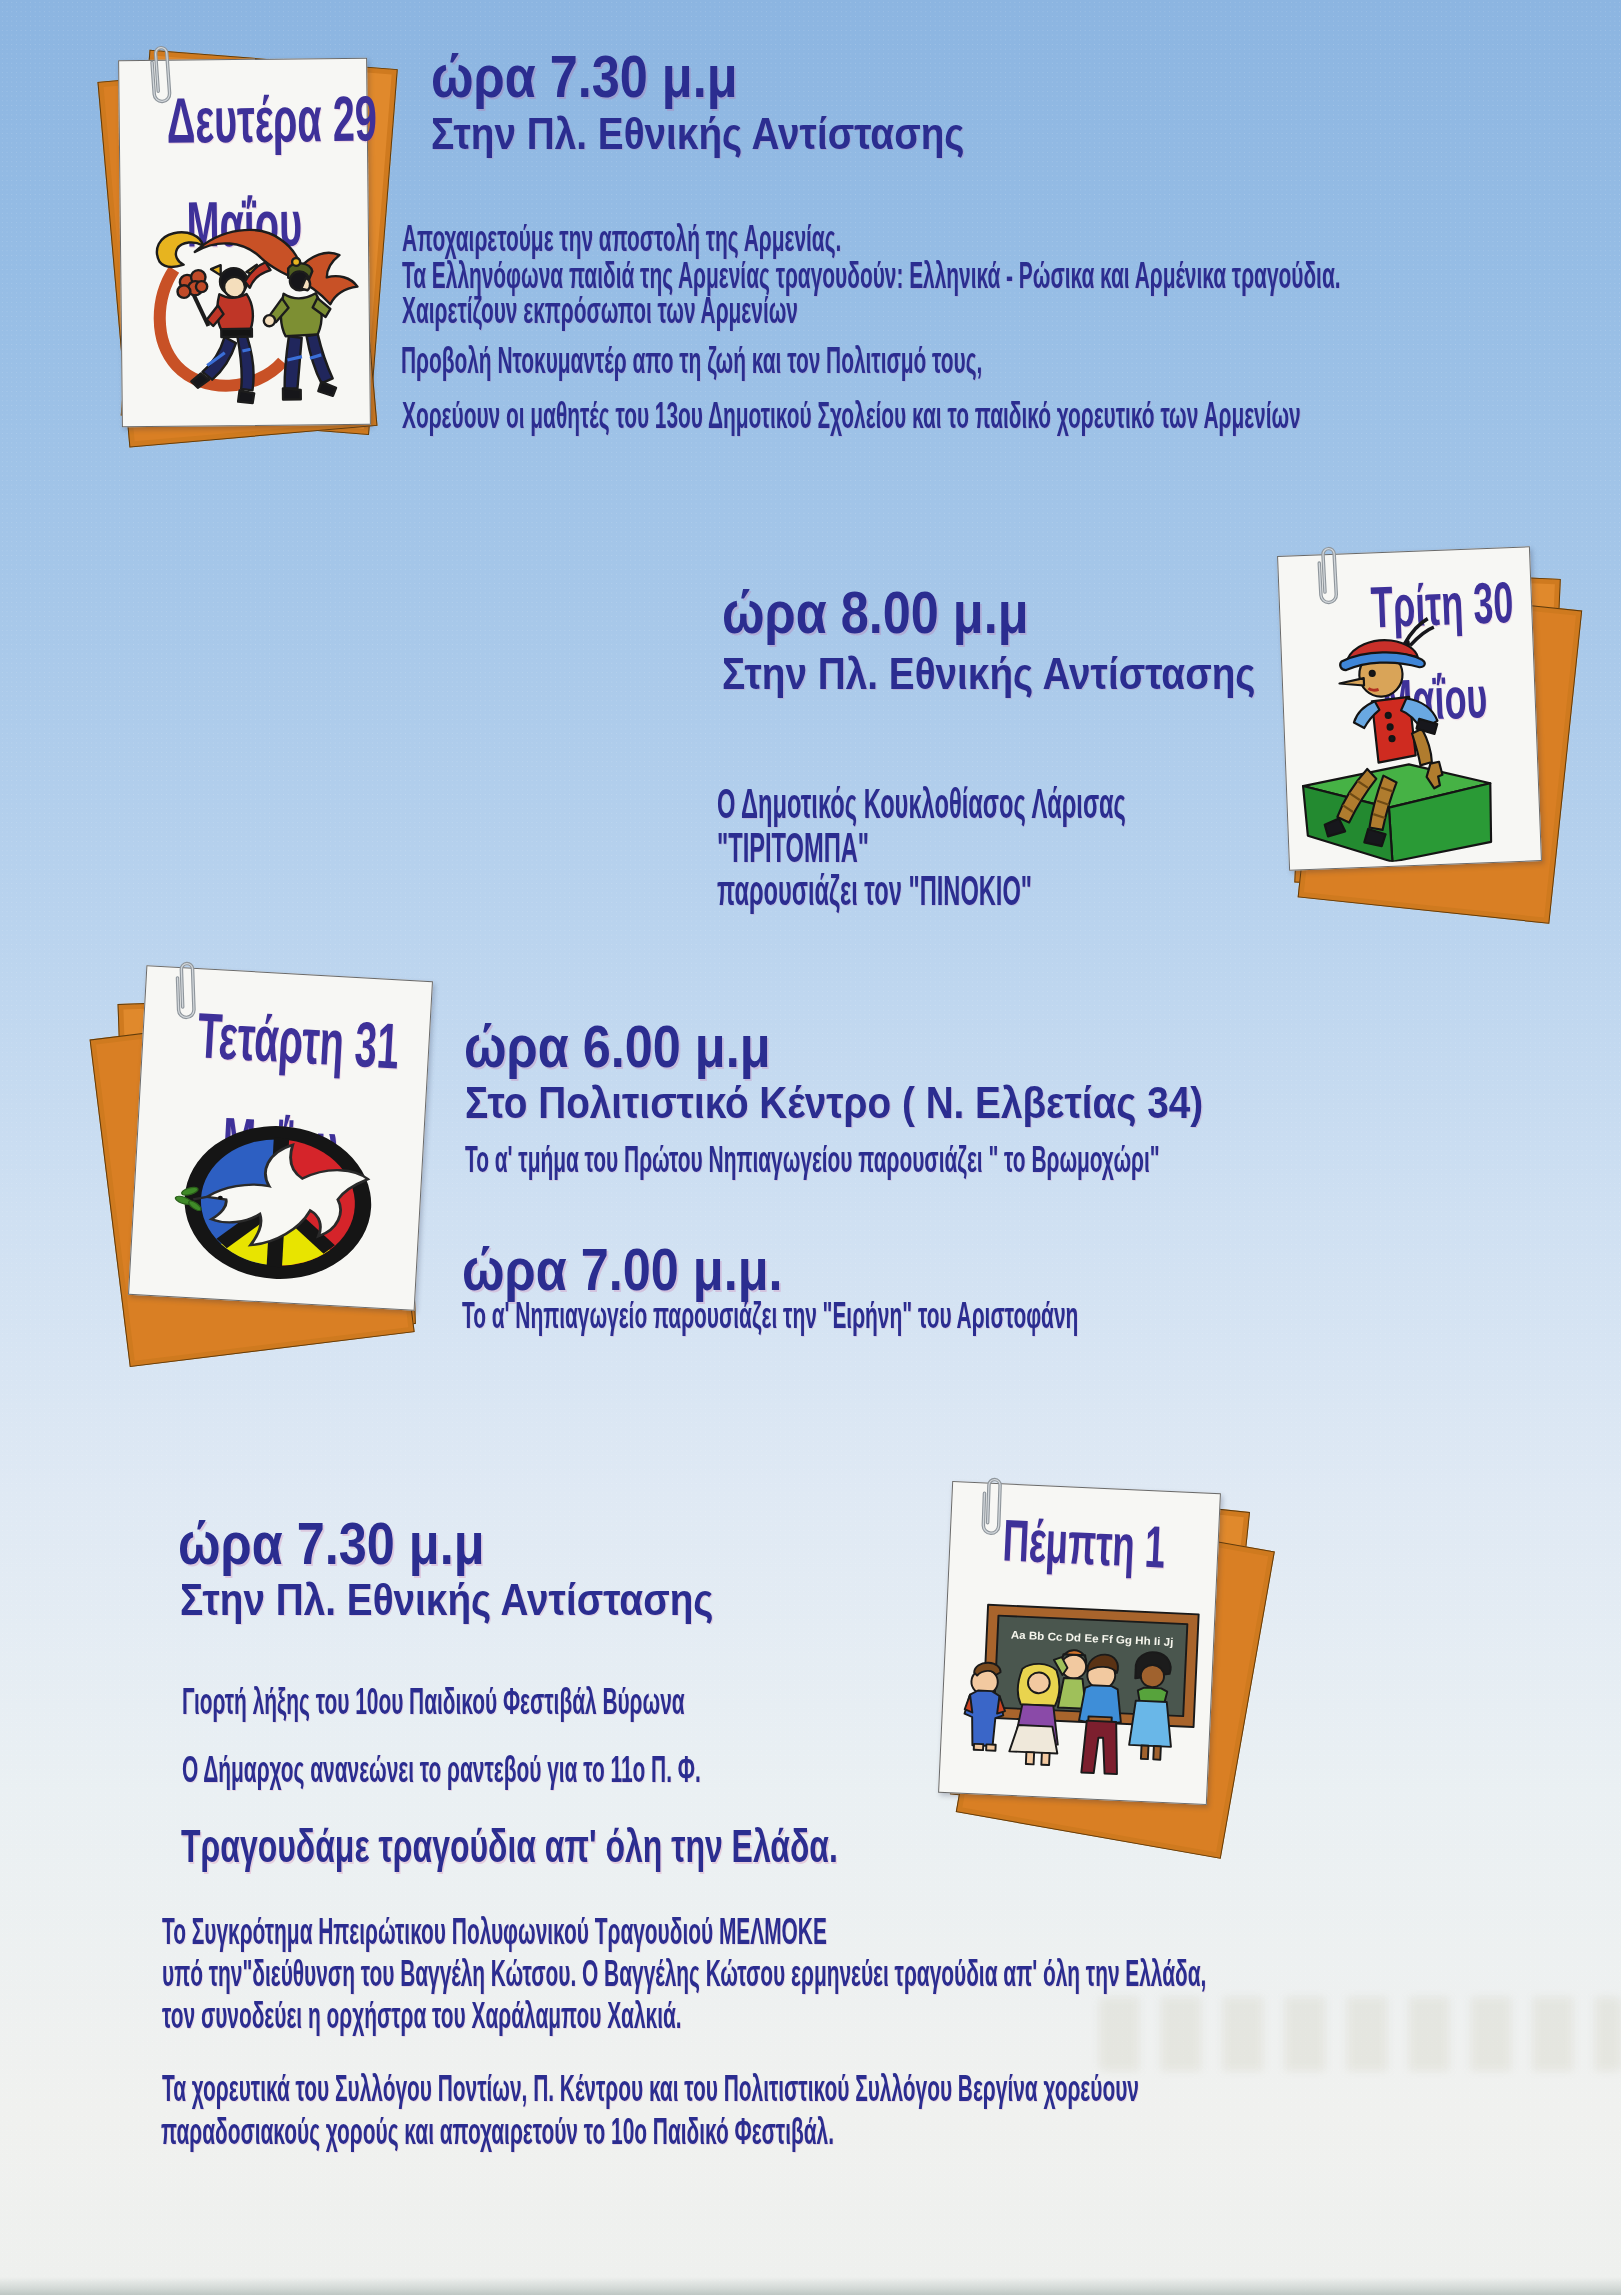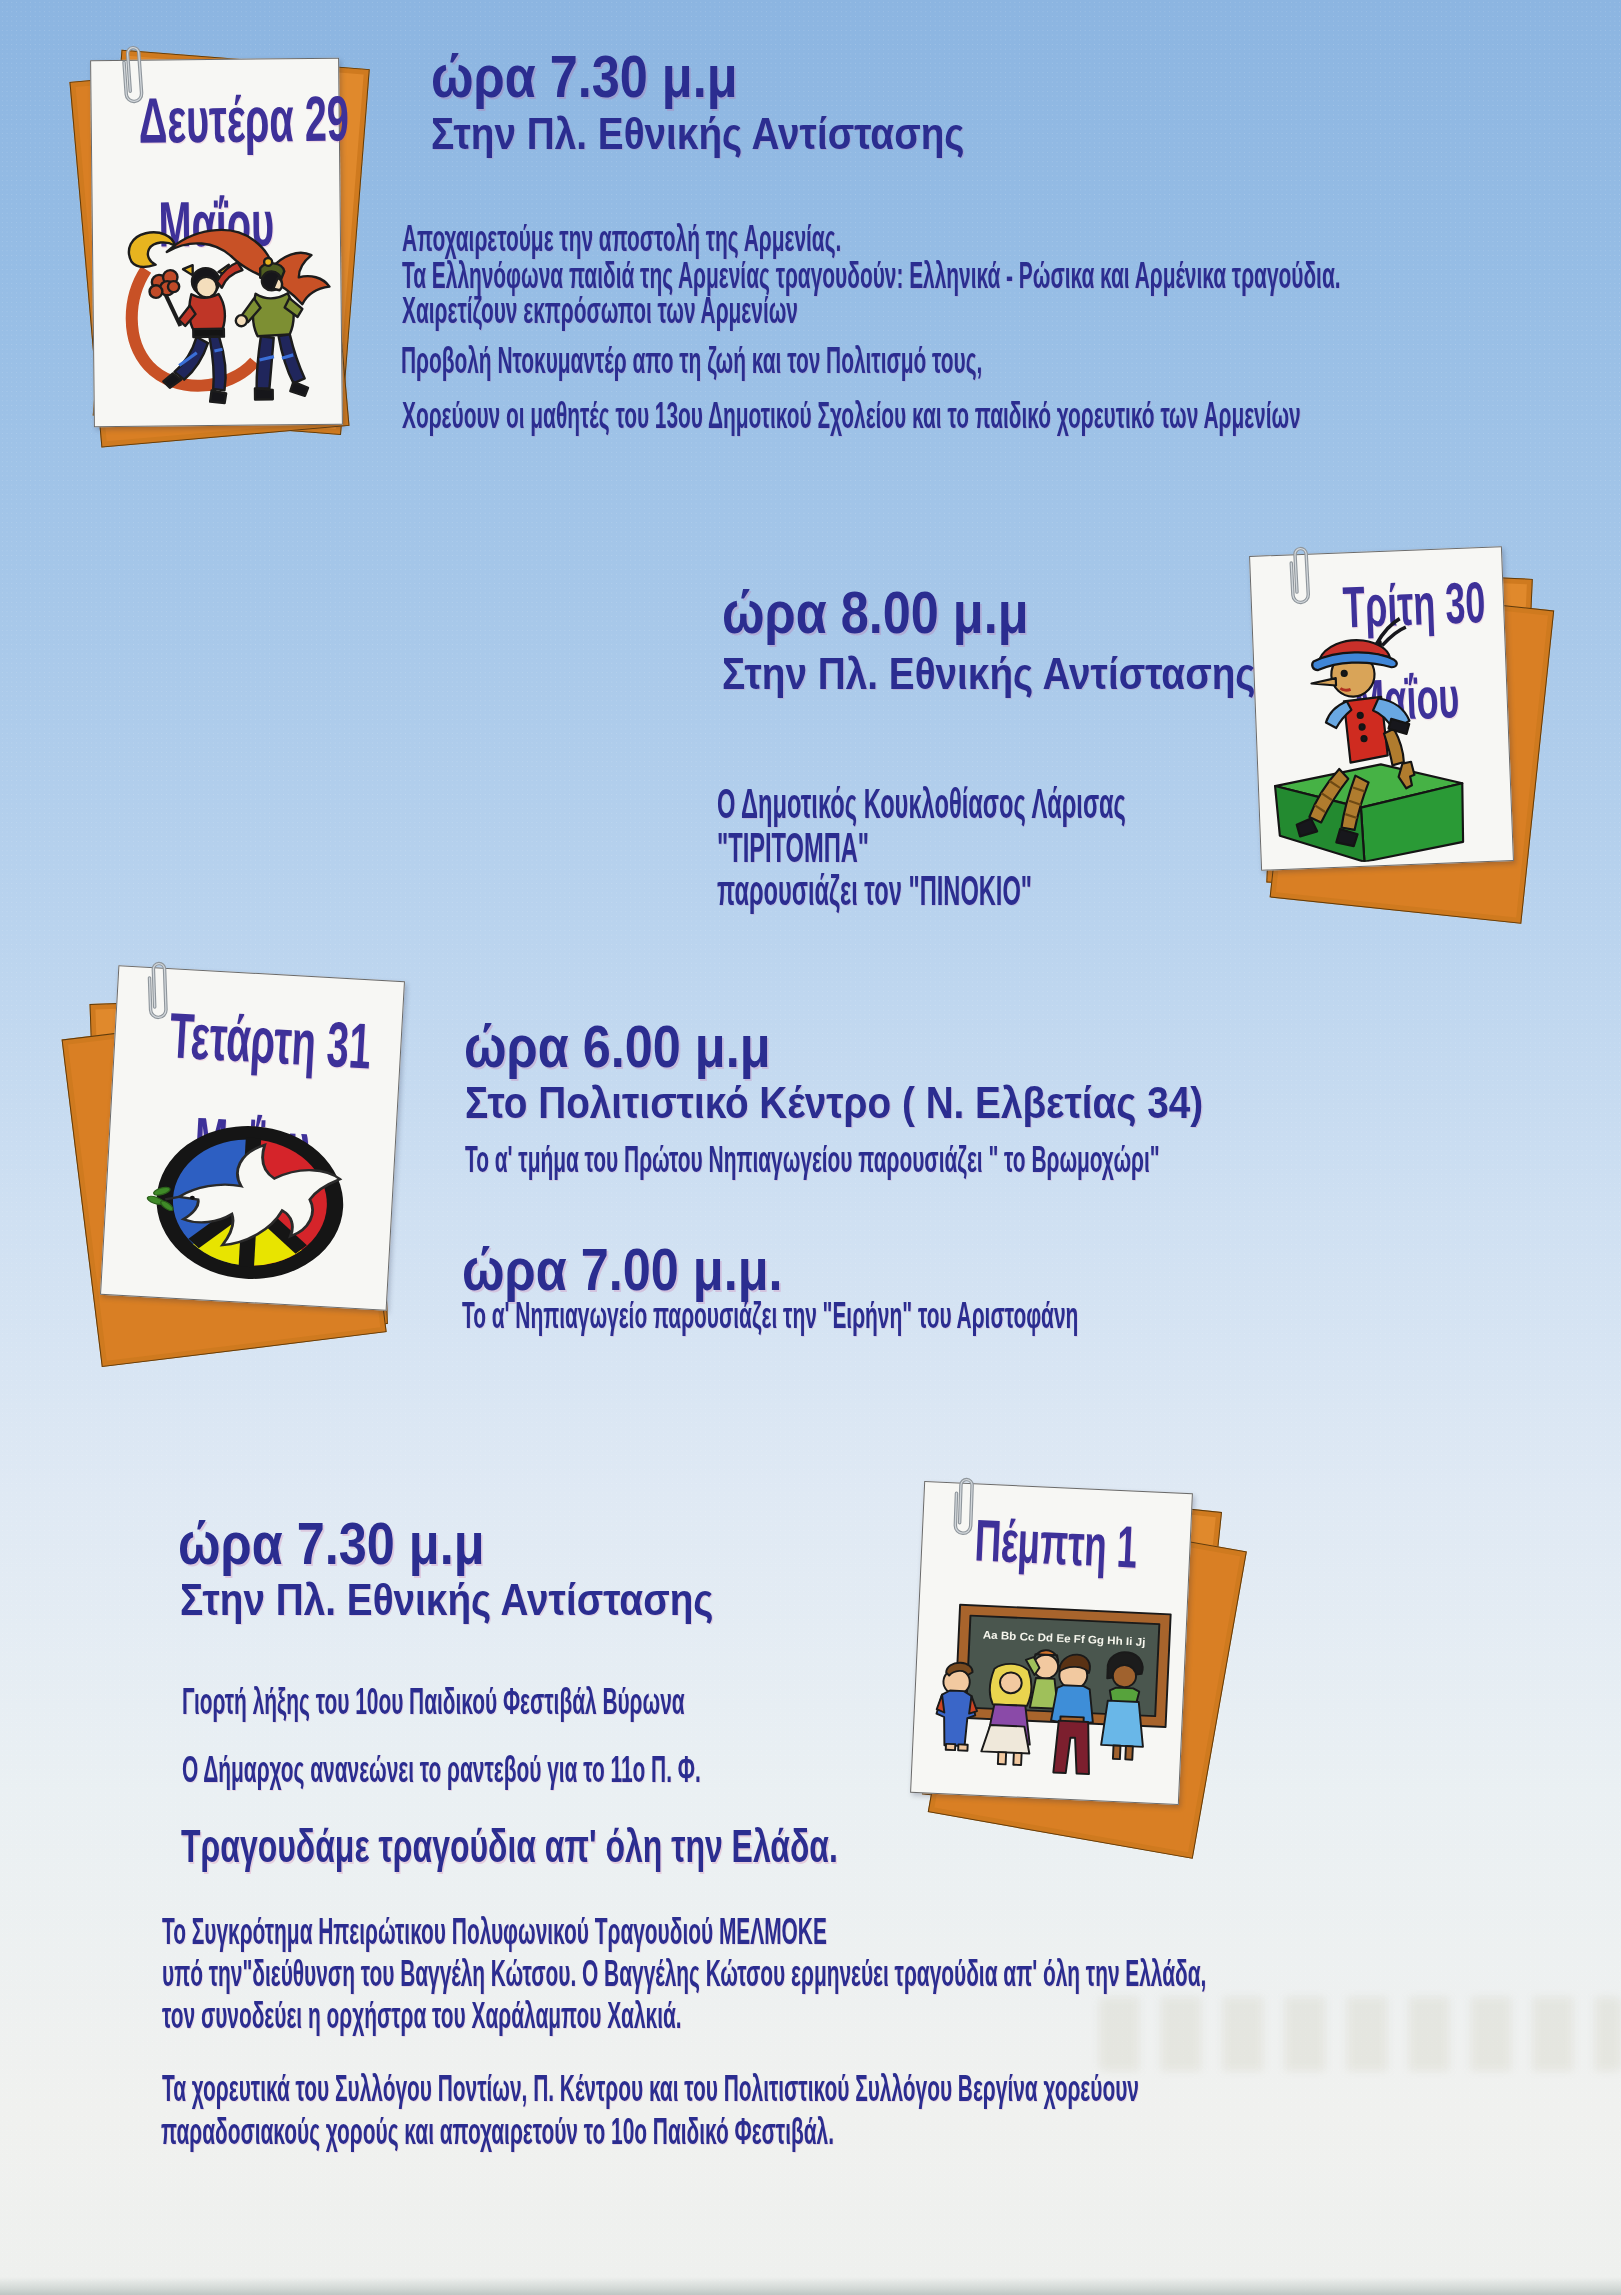--- a/index.html
+++ b/index.html
@@ -3,21 +3,21 @@
 <meta charset="utf-8">
 <style>
   html,body{margin:0;padding:0;}
   .page{position:relative;width:1622px;height:2295px;overflow:hidden;
     font-family:"Liberation Sans","DejaVu Sans",sans-serif;font-weight:bold;
     background:linear-gradient(180deg,#8cb5e1 0%,#96bde5 12%,#a6c7e9 26%,#b9d3ee 40%,
       #cfe0f2 53%,#dfe9f4 65%,#eaf0f3 78%,#f0f1ef 92%,#eef0ee 100%);}
   .texture{position:absolute;inset:0;pointer-events:none;opacity:.28;
     background-image:radial-gradient(rgba(255,255,255,.55) 22%,rgba(0,0,0,0) 23%);
     background-size:4.7px 4.7px;}
-  .card{position:absolute;}
+  .card{position:absolute;margin-left:28px;}
   .paper{position:absolute;inset:0;background:#e0892c;border:1.3px solid #5f3c0c;
     box-shadow:inset 0 0 0 4.7px #cf7a1f;}
   .p-b{background:#d97f24;}
   .face{position:absolute;inset:0;background:#f7f7f4;border:1.3px solid #6a6a6a;
     box-shadow:2px 2.7px 5.4px rgba(30,40,70,.25);}
   .day{position:absolute;left:0;right:0;color:#3e3199;}
   .day-line{white-space:nowrap;text-align:center;font-size:64px;line-height:1.62;
     transform:scale(.62,1);transform-origin:50% 0;
     text-shadow:1.3px 1.3px 0 rgba(205,70,140,.16);}
   .clip{position:absolute;z-index:6;}

